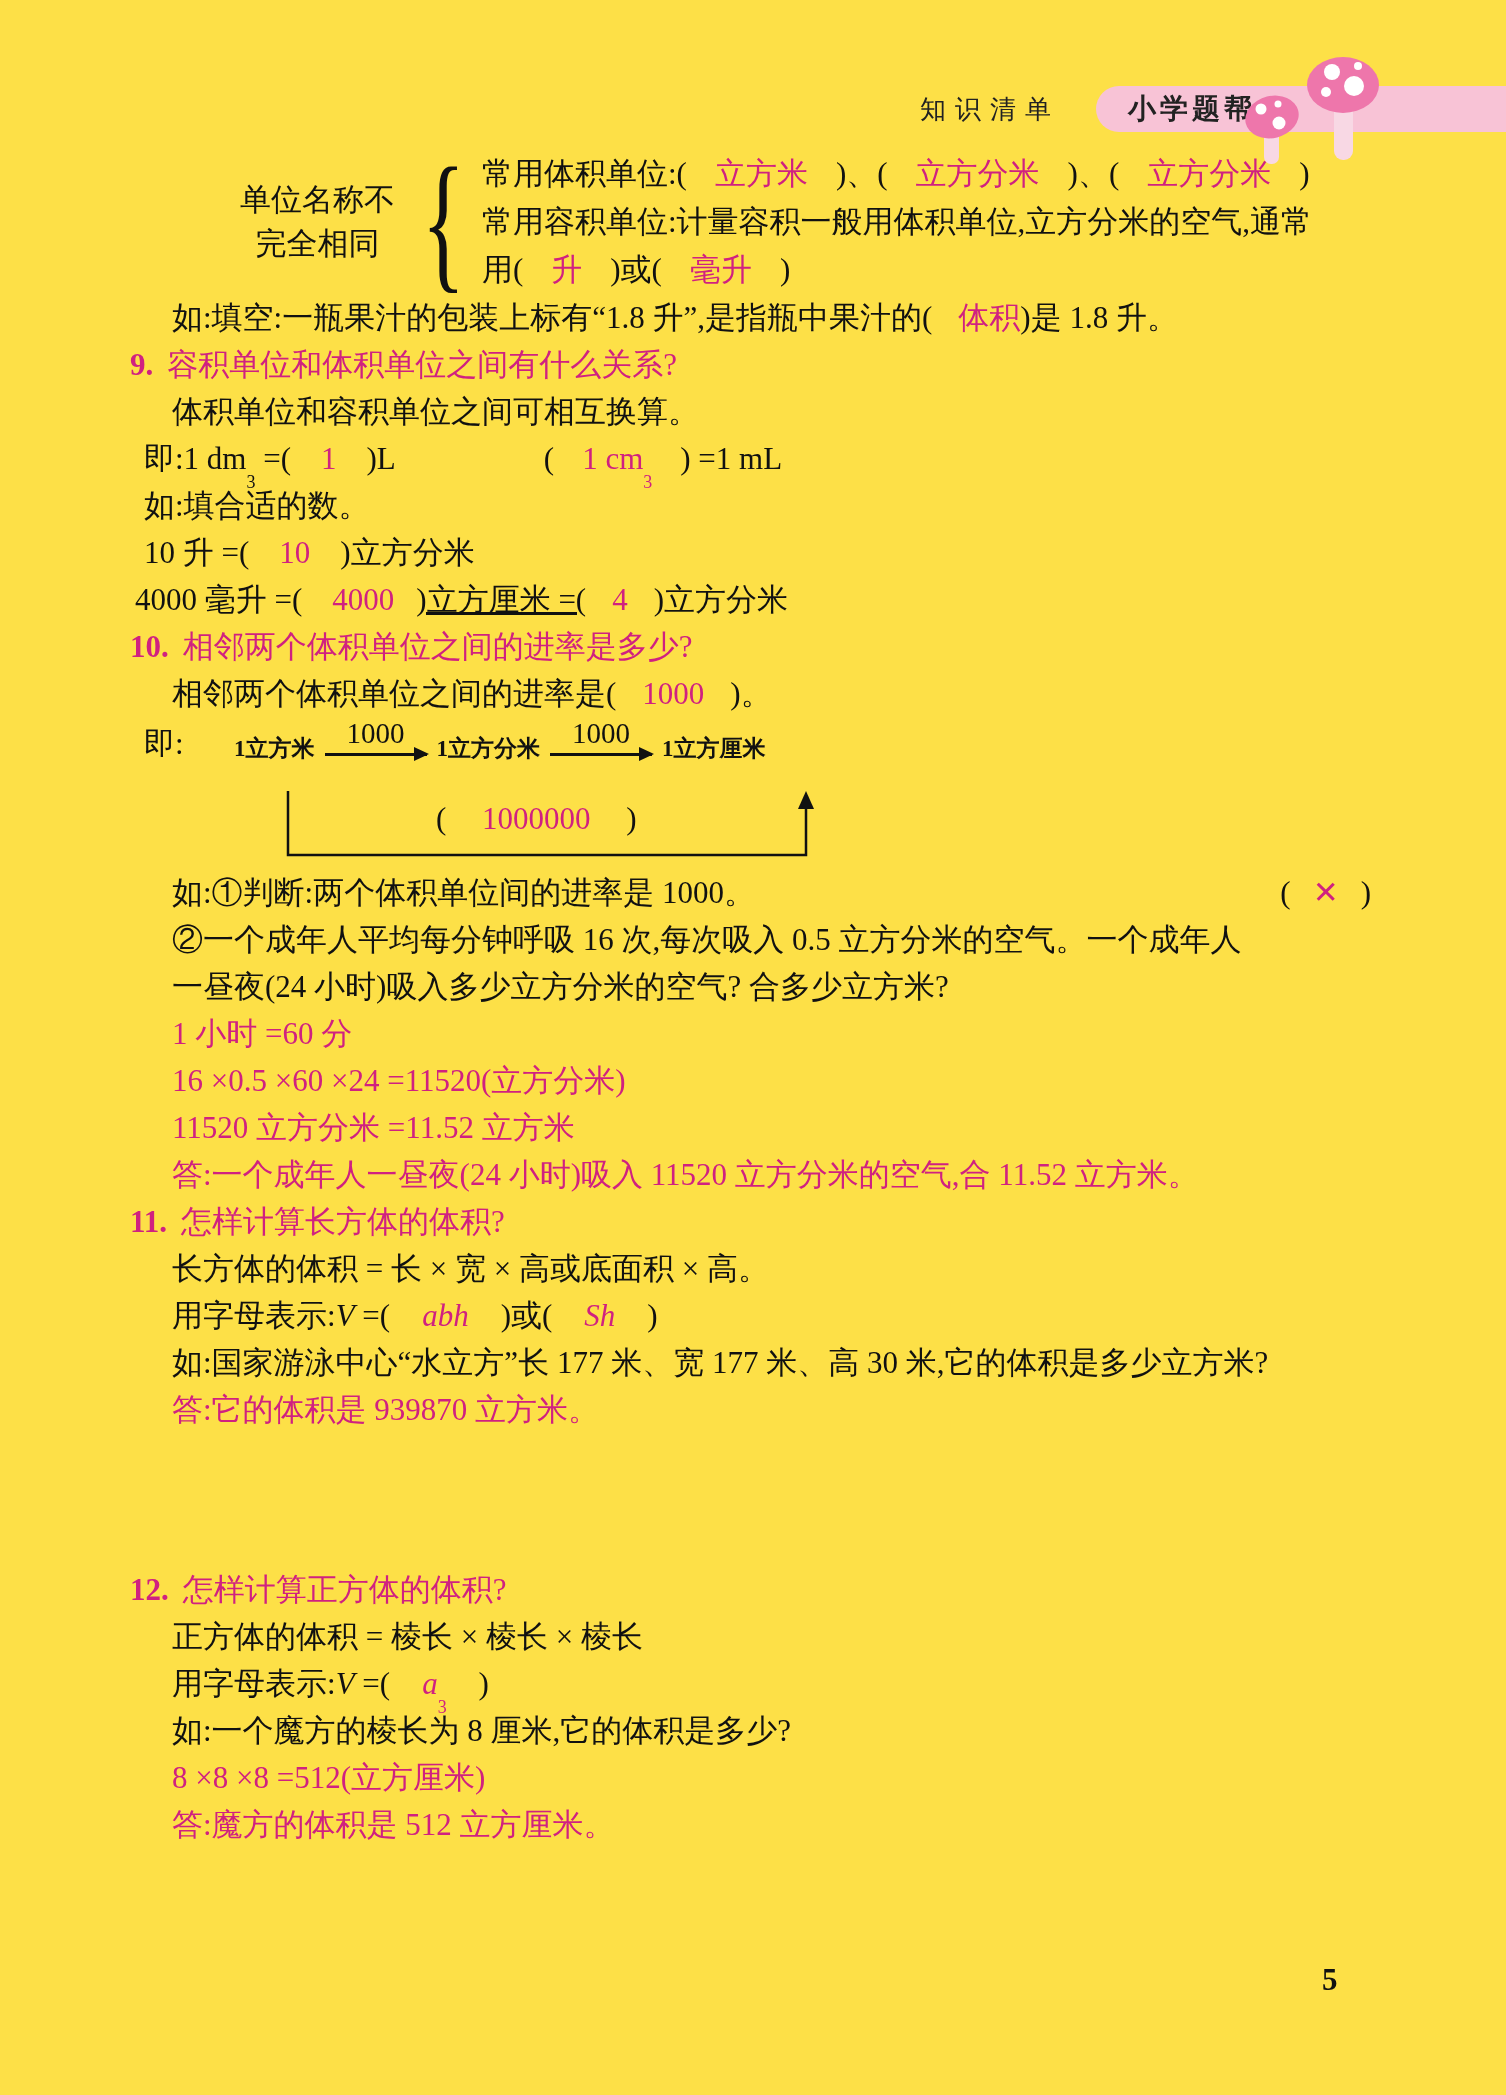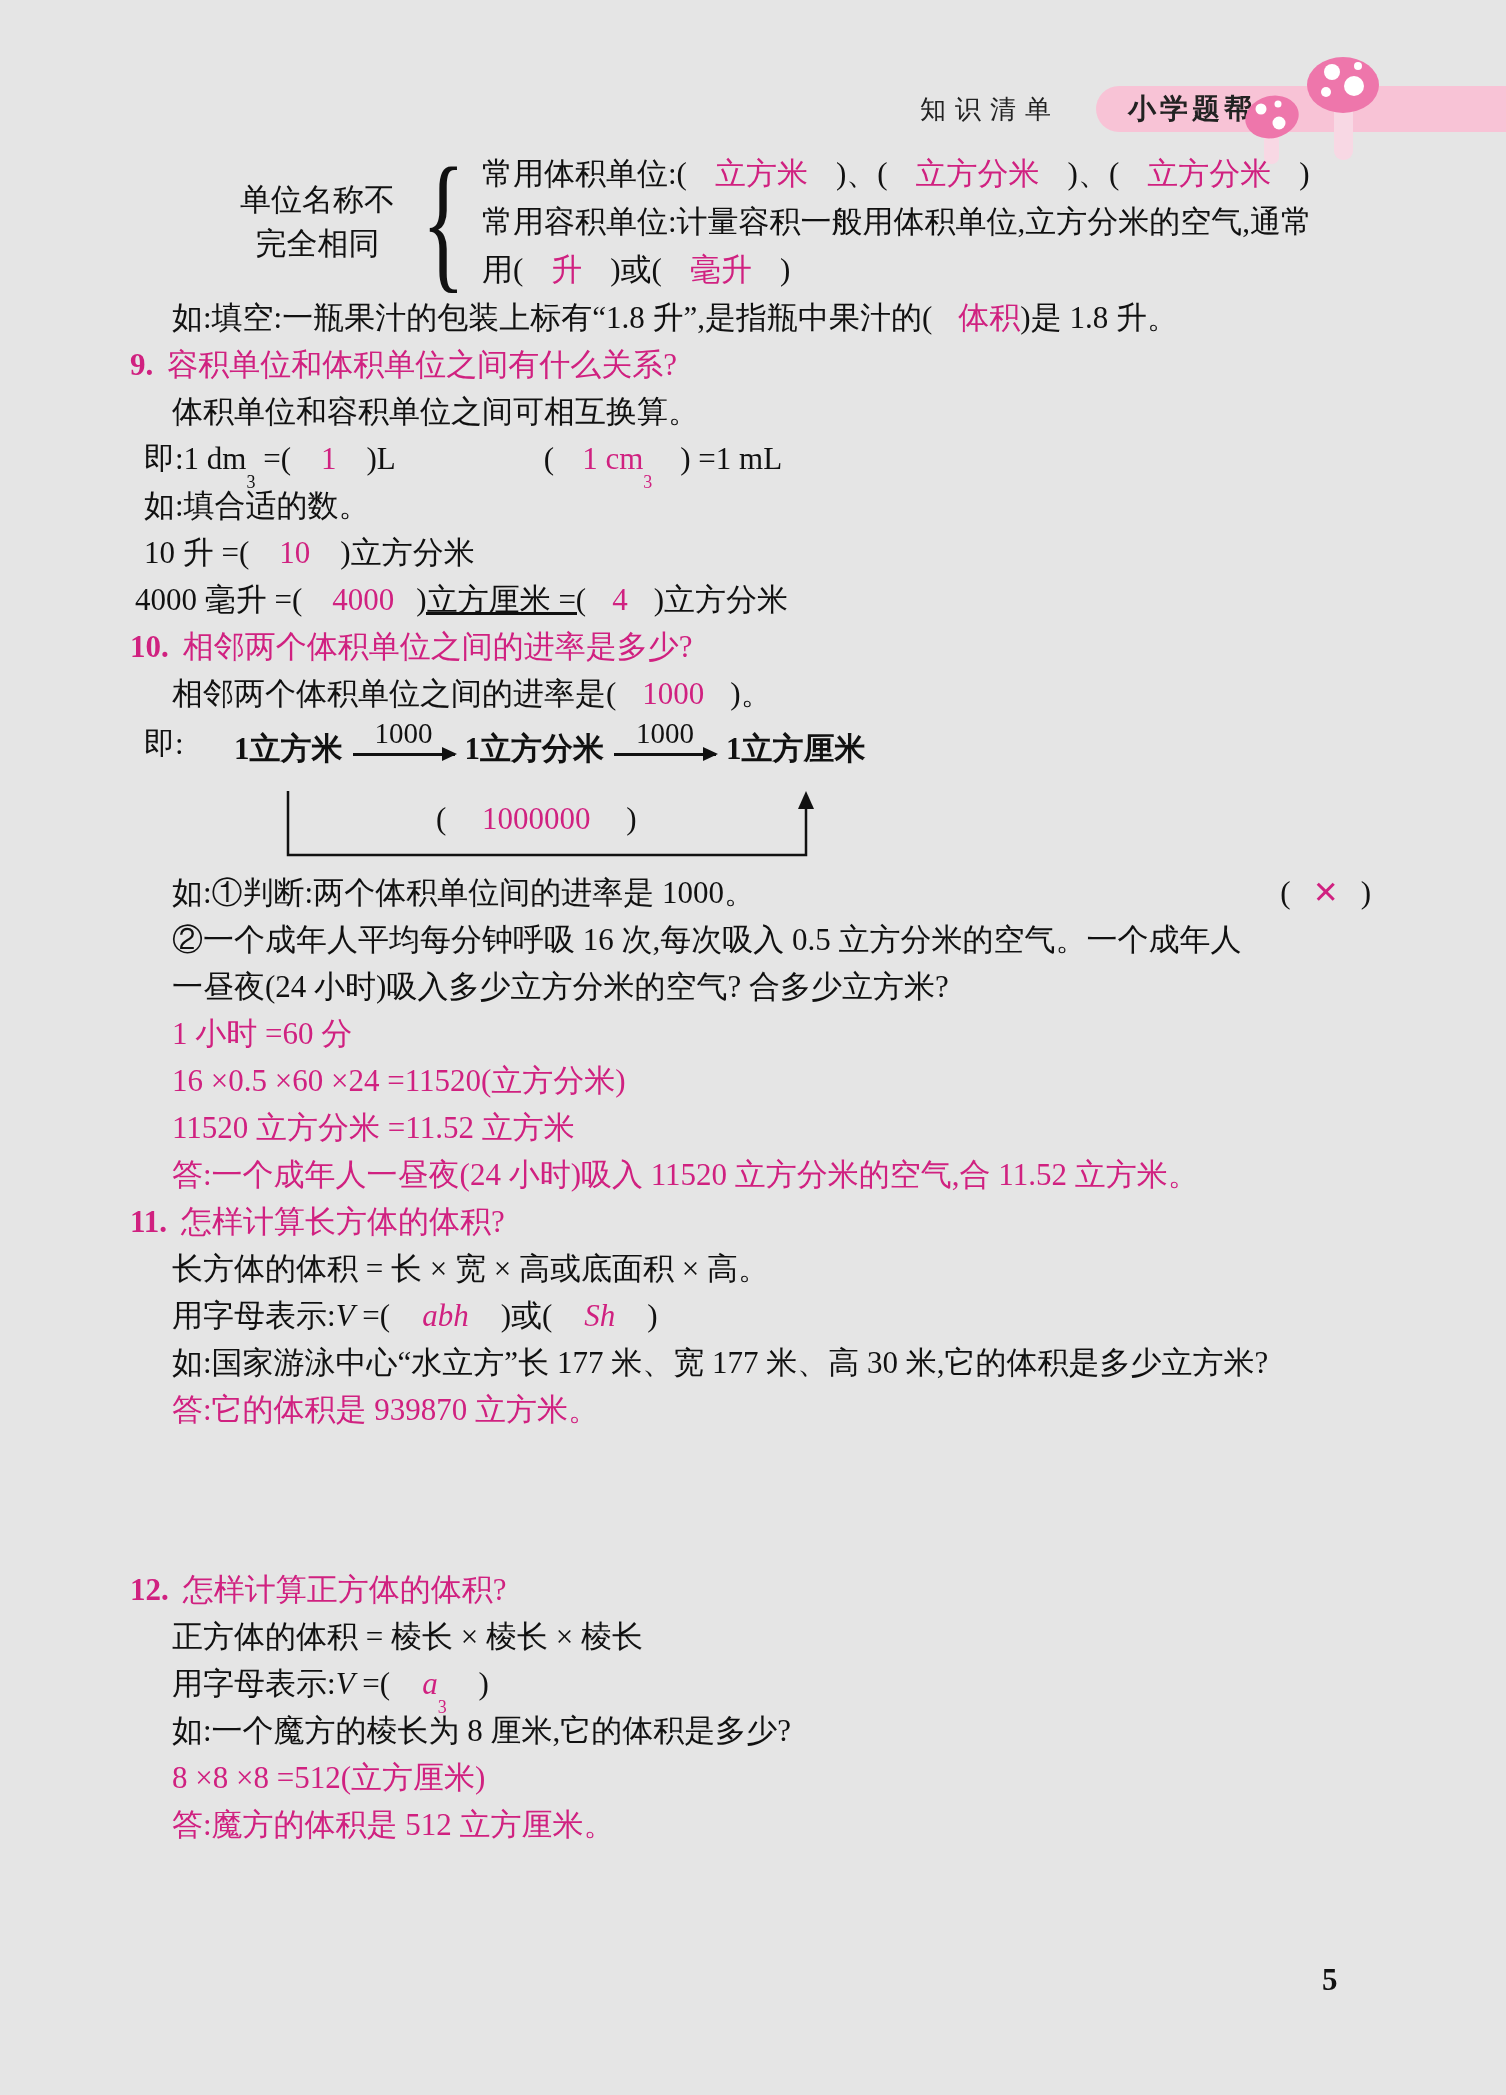--- a/index.html
+++ b/index.html
@@ -1,17 +1,17 @@
 <!DOCTYPE html>
 <html><head>
 <meta charset="utf-8">
 <style>
   html,body{margin:0;padding:0;background:#ffffff;}
   .page{
-    position:relative;width:1506px;height:2095px;background:#e5e5e5;overflow:hidden;
+    position:relative;width:1506px;height:2095px;background:#fde047;overflow:hidden;
     font-family:"Liberation Serif","DejaVu Serif",serif;color:#111;
   }
   
   .header{position:absolute;top:86px;right:0;display:flex;align-items:center;}
   .section-label{font-size:26px;letter-spacing:9px;color:#222;margin-right:36px;white-space:nowrap;}
   .banner{
     position:relative;width:410px;height:46px;background:#f8c3d6;border-radius:24px 0 0 24px;
     display:flex;align-items:center;padding-left:32px;box-sizing:border-box;
   }
   .brand{font-size:28px;font-weight:600;letter-spacing:4px;color:#222;white-space:nowrap;}
@@ -33,21 +33,21 @@
   .brace-label{width:175px;text-align:center;font-size:31px;line-height:44px;flex:none;}
   .brace{
     font-size:152px;font-weight:300;line-height:141px;flex:none;
     transform:scaleX(0.6);transform-origin:center;margin:0 2px;
   }
   .brace-rows .line{min-height:48px;line-height:48px;}
   
   .diagram{position:relative;height:152px;}
   .dg-ji{position:absolute;left:14px;top:6px;font-size:31px;}
   .dg-row{position:absolute;left:104px;top:0;display:flex;align-items:flex-end;}
-  .dg-node{font-size:31px;font-weight:700;line-height:40px;white-space:nowrap;}
+  .dg-node{font-size:23px;font-weight:700;line-height:40px;white-space:nowrap;}
   .dg-seg{display:inline-flex;flex-direction:column;align-items:center;margin:0 10px;}
   .dg-albl{font-size:29px;line-height:32px;margin-bottom:4px;}
   .dg-arrow{display:inline-block;width:102px;height:3px;background:#111;position:relative;margin-bottom:13px;}
   .dg-arrow::after{
     content:"";position:absolute;right:-2px;top:-6px;
     border-left:15px solid #111;border-top:7px solid transparent;border-bottom:7px solid transparent;
   }
   .dg-bracket{position:absolute;left:155px;top:74px;}
   .dg-bottom{position:absolute;left:306px;top:84px;font-size:31px;}
   

